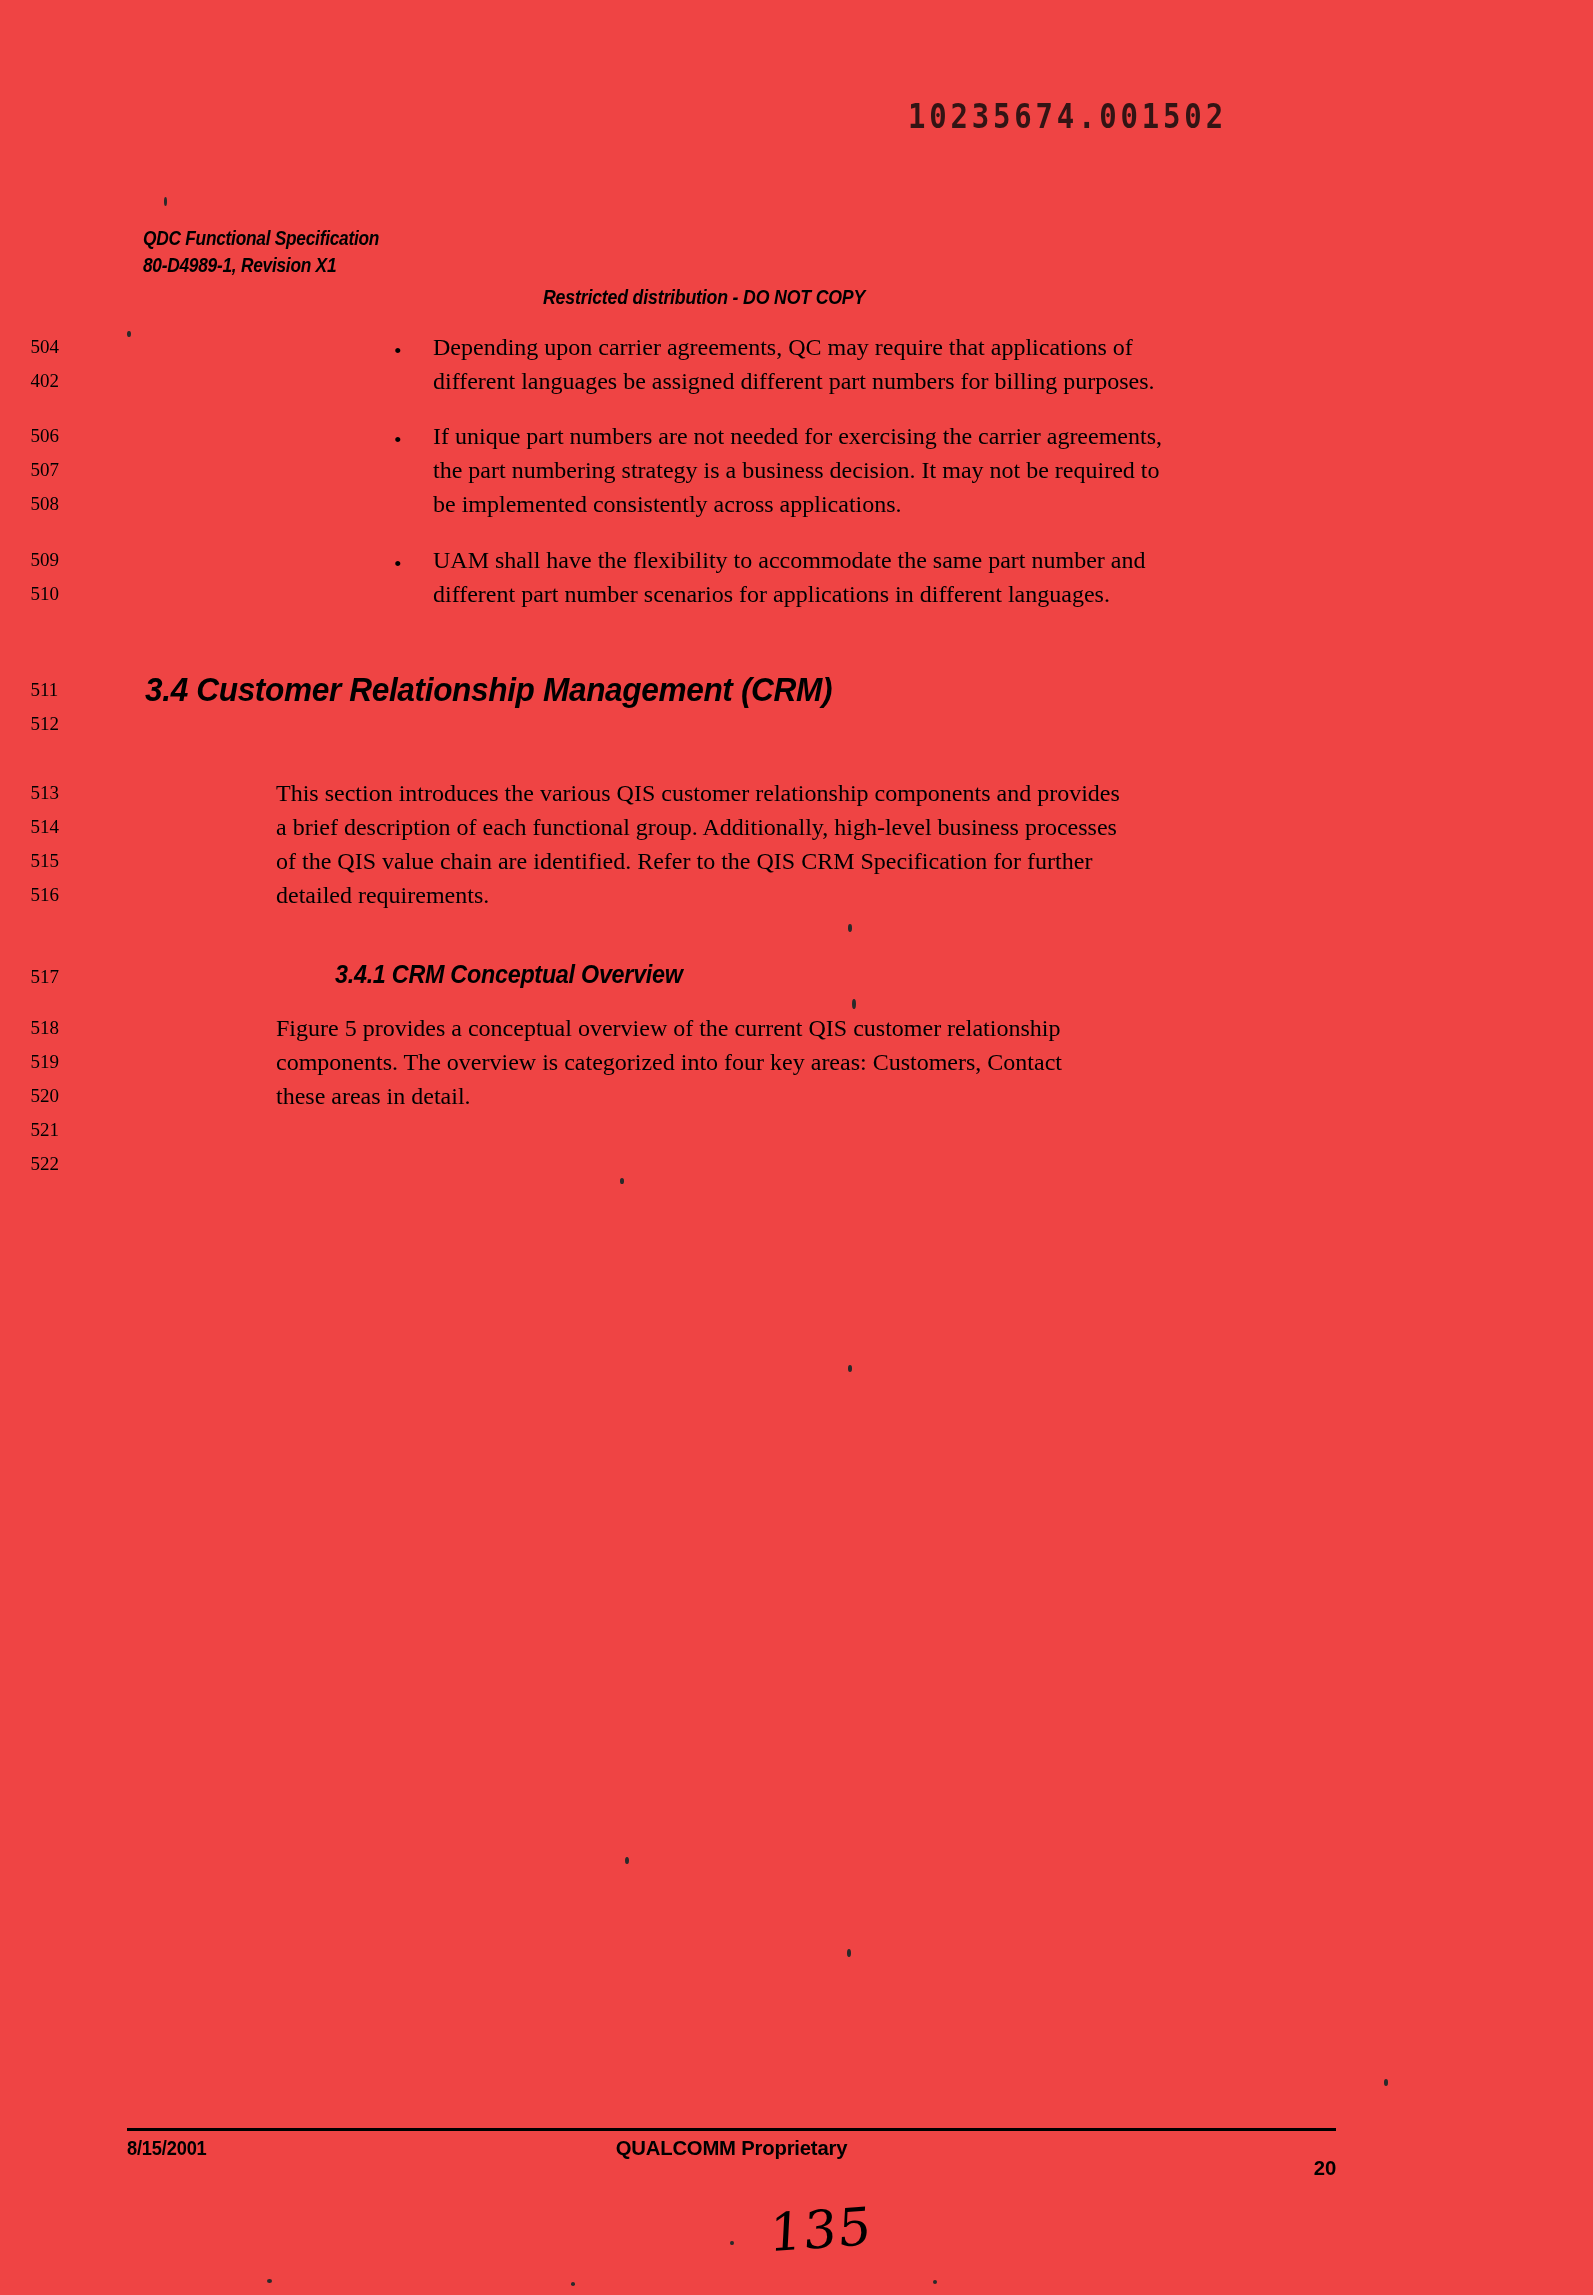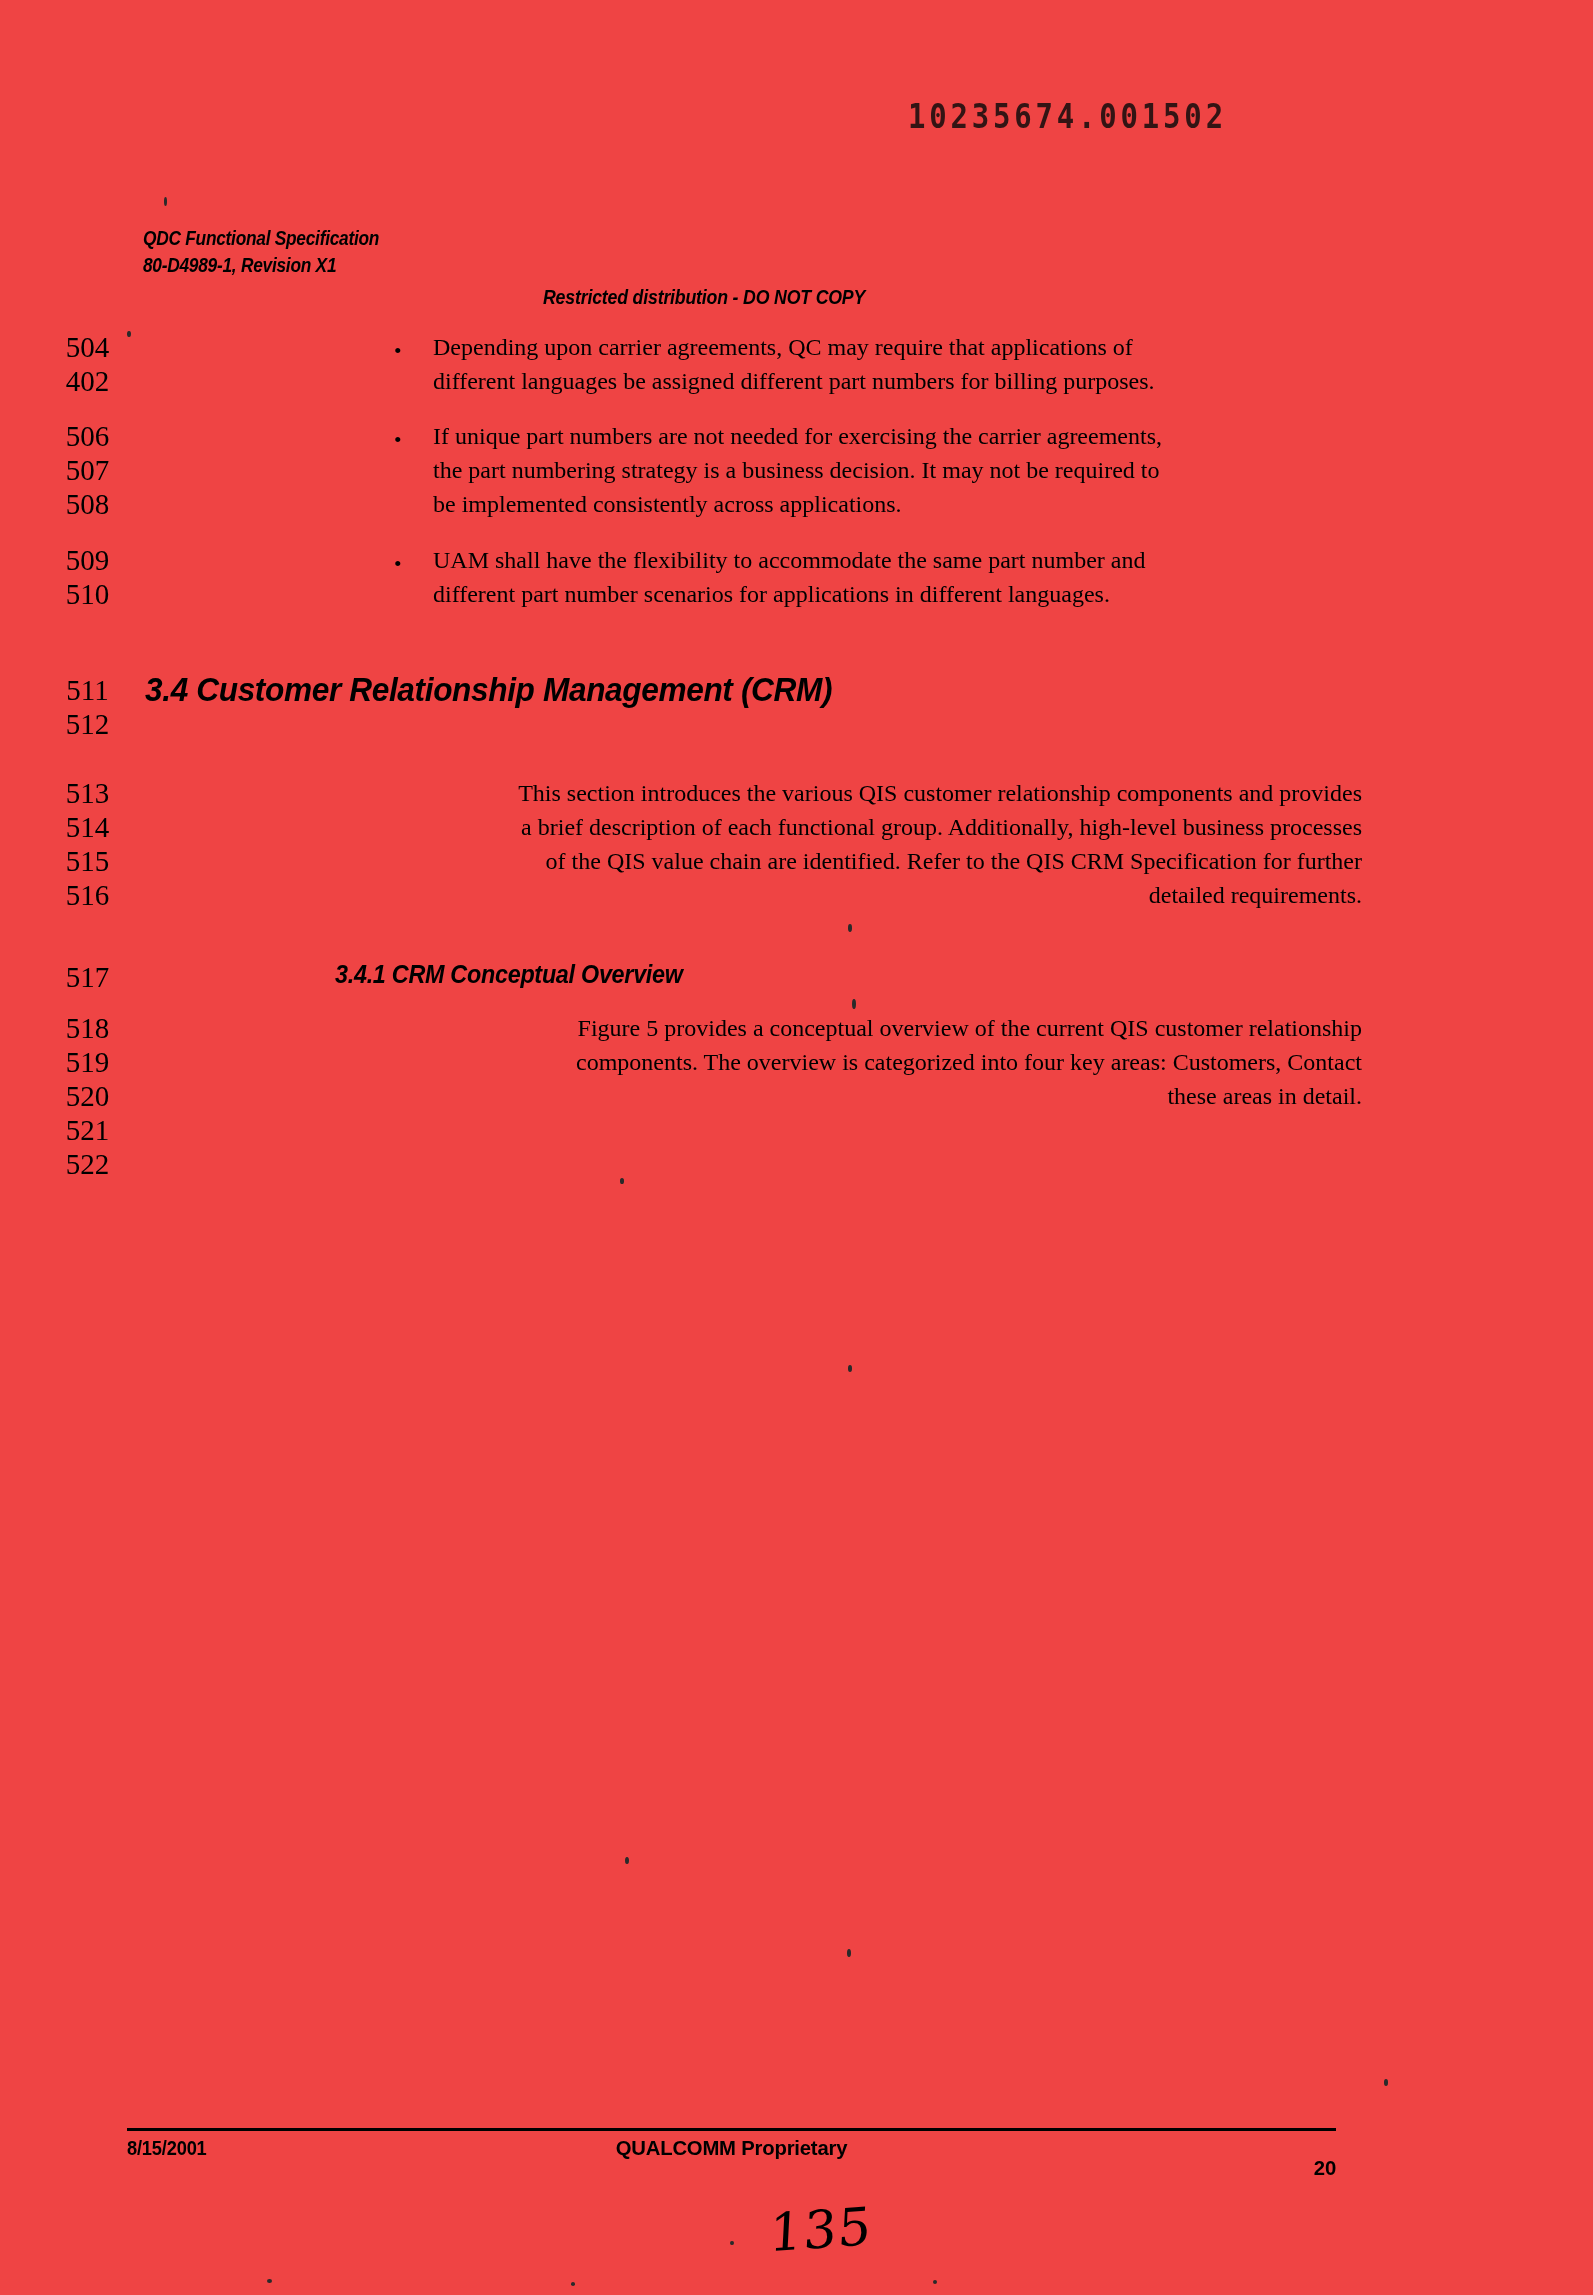--- a/index.html
+++ b/index.html
@@ -68,23 +68,23 @@
   
   .block {
     position: absolute;
     left: 0;
     width: 1593px;
   }
   .lineno-col {
     position: absolute;
     left: 30.5px;
     width: 114px;
-    text-align: center;
+    text-align: left;
     font-family: "Liberation Serif", serif;
-    font-size: 29px;
+    font-size: 19px;
     line-height: 34px;
   }
   .lineno {
     display: block;
     height: 34px;
   }
 
   .bullet-body {
     position: absolute;
     left: 394px;
@@ -109,21 +109,20 @@
   }
   .bullet-text .tline { display: block; white-space: nowrap; }
 
   .para-body {
     position: absolute;
     left: 276px;
     width: 1086px;
     font-family: "Liberation Serif", serif;
     font-size: 24px;
     line-height: 34px;
-    text-align: right;
   }
   .para-body .tline { display: block; white-space: nowrap; }
 
   
   #heading-34 {
     position: absolute;
     left: 145px;
     top: 670px;
     font-family: "Liberation Sans", sans-serif;
     font-style: italic;

